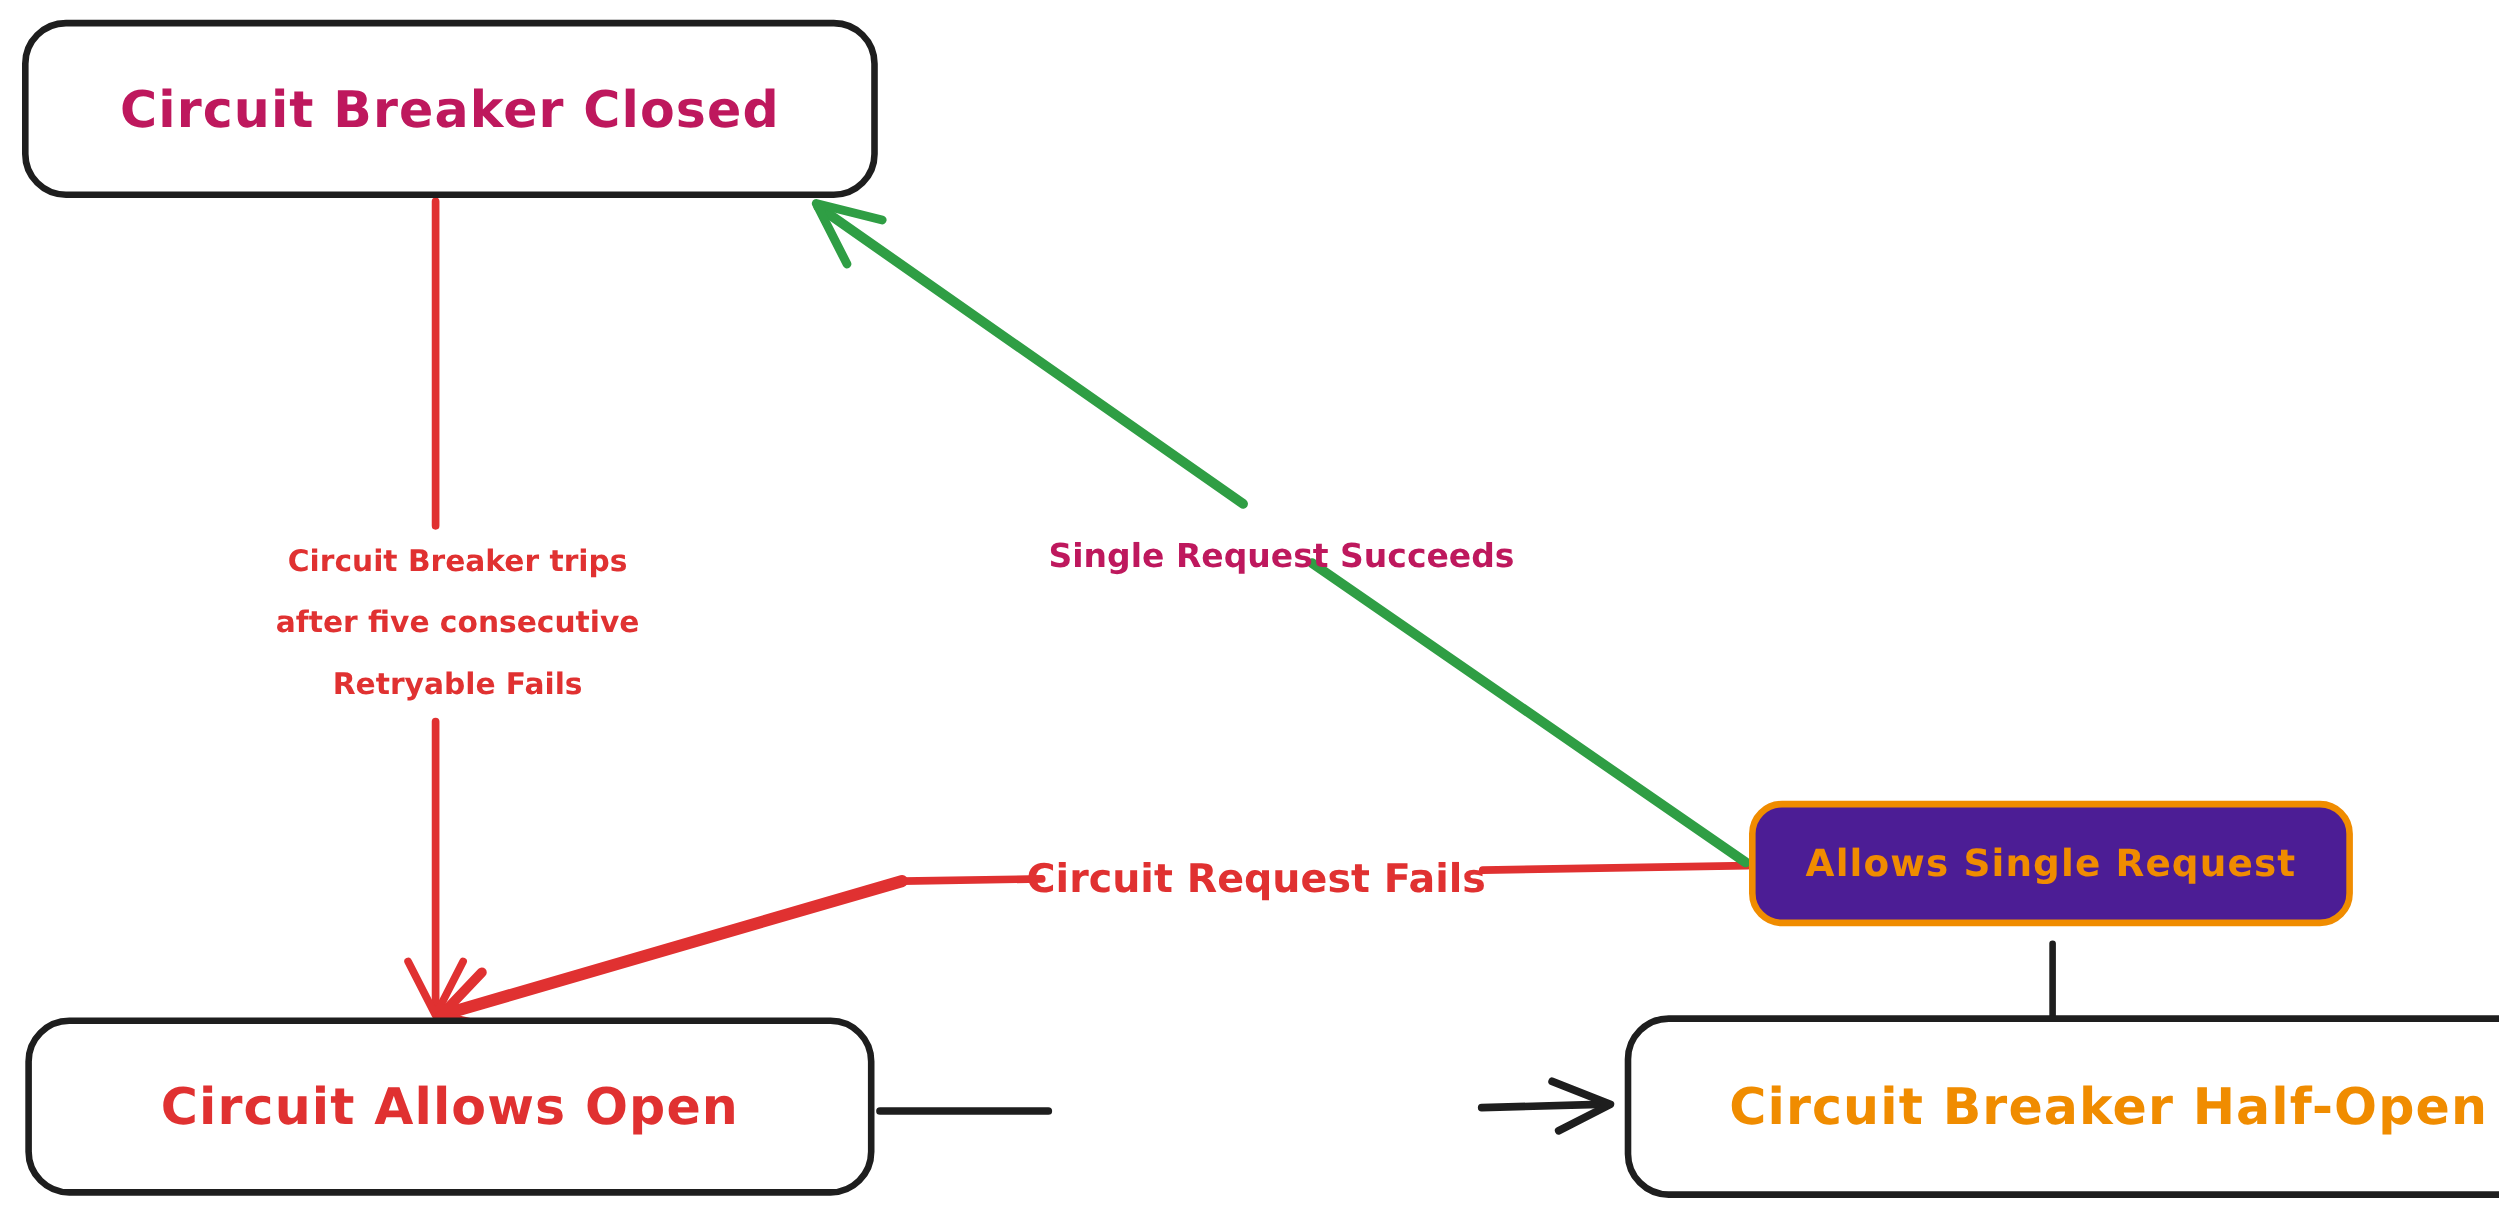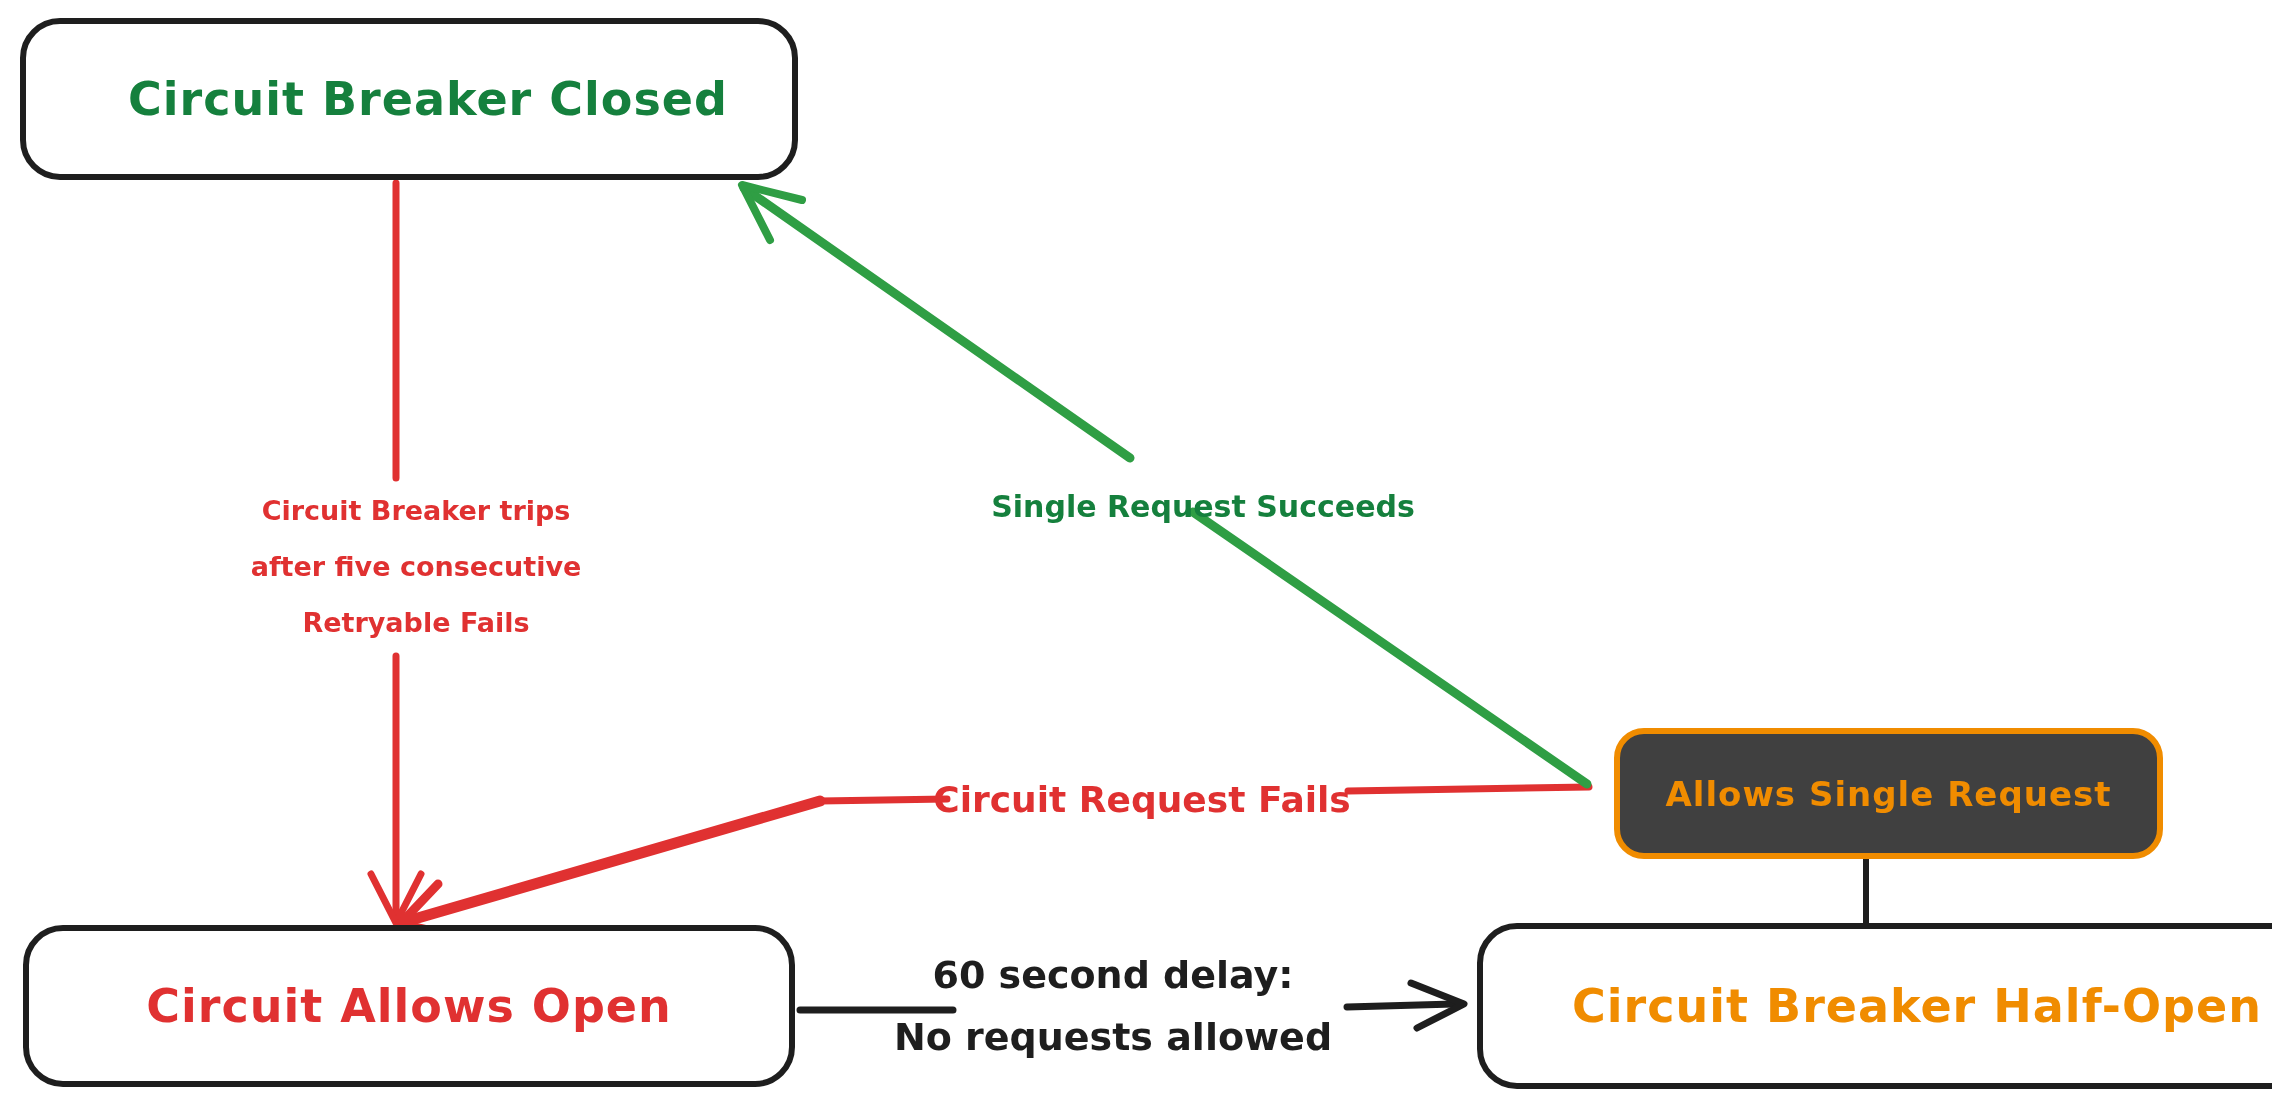--- a/index.html
+++ b/index.html
@@ -36,37 +36,36 @@
     font-size: 46px;
     font-weight: bold;
     white-space: nowrap;
     letter-spacing: 1px;
   }
   #node-closed    { left: 20px;   top: 18px;  width: 778px; height: 162px; }
   #node-open      { left: 23px;   top: 925px; width: 772px; height: 162px; }
   #node-half-open { left: 1477px; top: 923px; width: 880px; height: 166px; justify-content: center; }
   #node-allows {
     position: absolute;
-    left: 1590px; top: 728px; width: 549px; height: 131px;
+    left: 1590px; top: 728px; width: 549px; height: 114px;
     box-sizing: border-box;
     border: 6px solid #f08c00;
     border-radius: 30px;
-    background: #404040;
+    background: #4c1d95;
     display: flex;
     align-items: center;
     justify-content: center;
-    margin-left: 24px;
   }
   #node-allows .box-label {
     font-size: 34px;
     font-weight: bold;
     white-space: nowrap;
     letter-spacing: 1px;
   }
-  .green-text  { color: #15803d; margin-left: 38px; }
+  .green-text  { color: #be185d; }
   .red-text    { color: #e03131; }
   .orange-text { color: #f08c00; }
   .black-text  { color: #1e1e1e; }
 
   .edge-label {
     position: absolute;
     transform: translate(-50%, -50%);
     text-align: center;
     font-weight: bold;
     white-space: nowrap;
@@ -135,18 +134,14 @@
   <div id="label-trips" class="edge-label red-text">
     <div>Circuit Breaker trips</div>
     <div>after five consecutive</div>
     <div>Retryable Fails</div>
   </div>
 
   <div id="label-succeeds" class="edge-label green-text">Single Request Succeeds</div>
 
   <div id="label-fails" class="edge-label red-text">Circuit Request Fails</div>
 
-  <div id="label-delay" class="edge-label black-text">
-    <div>60 second delay:</div>
-    <div>No requests allowed</div>
-  </div>
 
 </div>
 
 </body></html>

